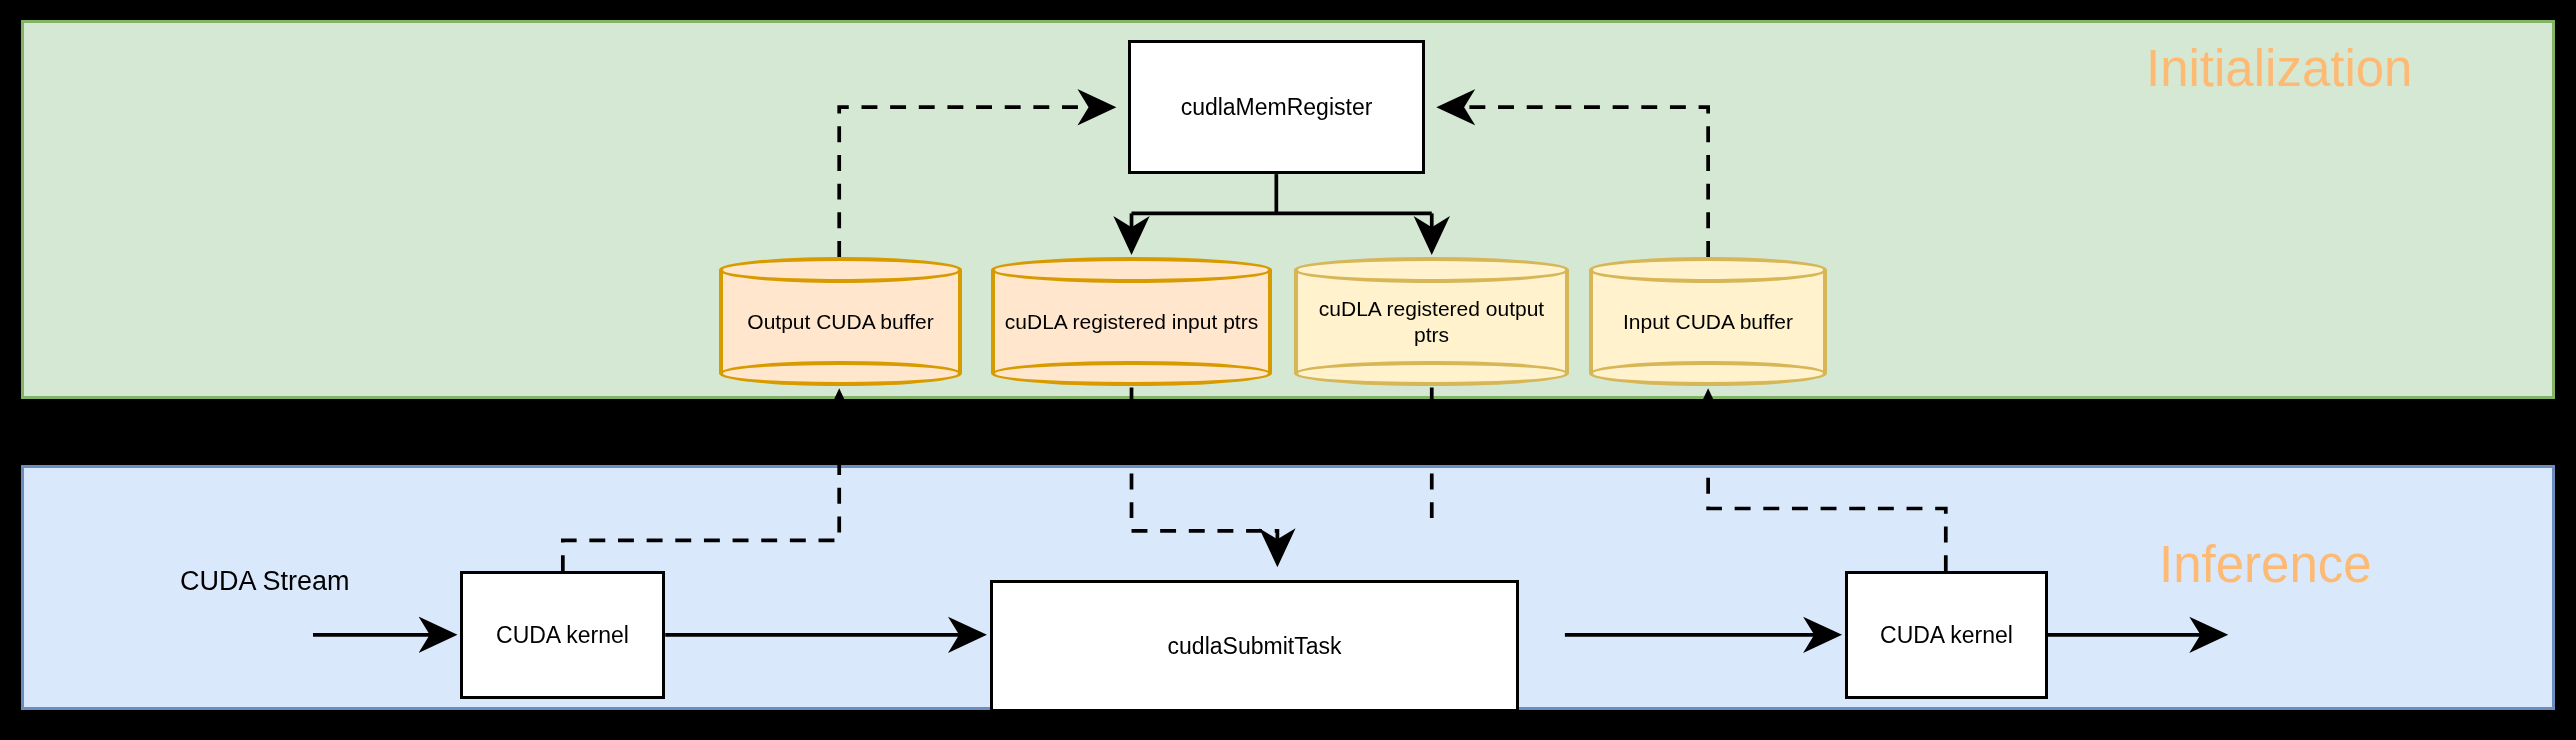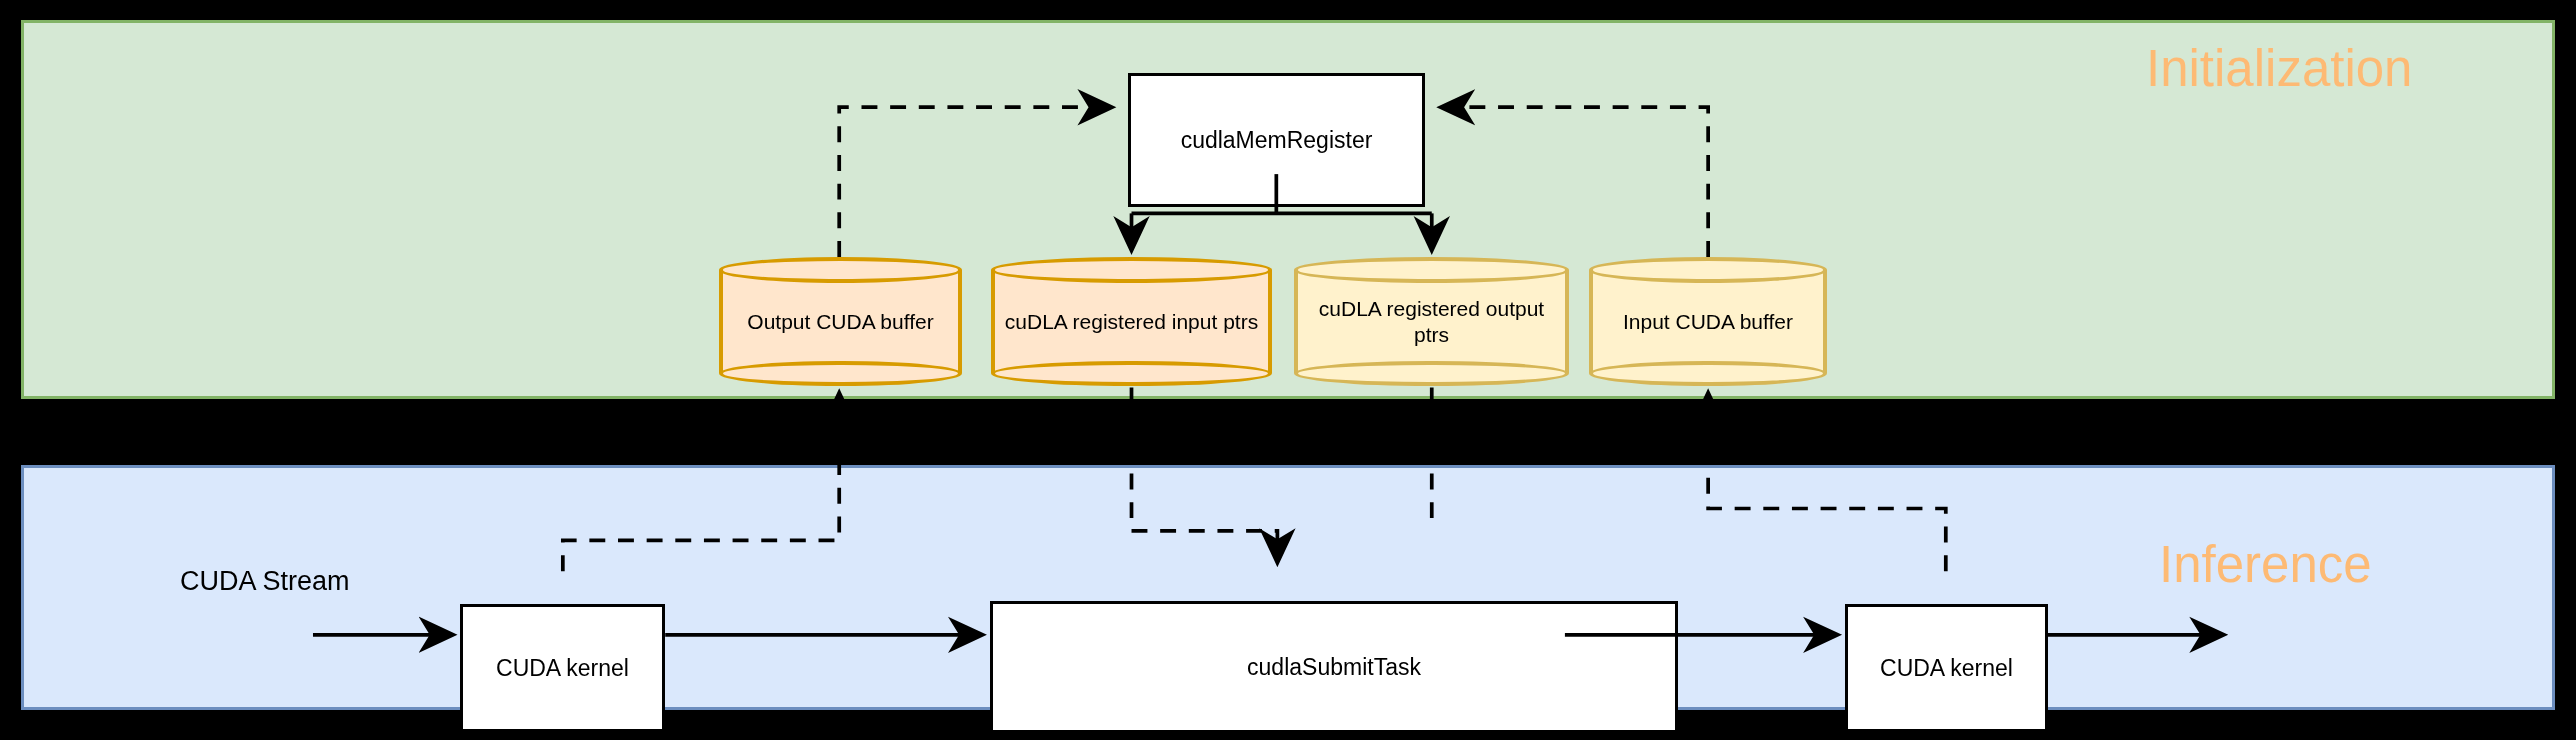--- a/index.html
+++ b/index.html
@@ -13,21 +13,21 @@
 
   .panel-title{
     position:absolute;color:#fdba74;font-size:51px;line-height:1;
     white-space:nowrap;letter-spacing:0px;
   }
 
   .node-box{
     position:absolute;box-sizing:border-box;background:#ffffff;
     border:3.7px solid #000000;display:flex;align-items:center;
     justify-content:center;text-align:center;color:#000;
-    font-size:23px;line-height:1.15;padding:0 11px;margin-top:33px;
+    font-size:23px;line-height:1.15;padding:0 11px;
   }
 
   
   .cyl{position:absolute;box-sizing:border-box;}
   .cyl .cyl-body{
     position:absolute;left:0;right:0;top:12.7px;bottom:12.7px;
     border-left:4.8px solid var(--stroke);
     border-right:4.8px solid var(--stroke);
     background:var(--fill);
   }
@@ -99,21 +99,21 @@
   <div class="panel panel-inf" style="left:21px;top:465px;width:2534px;height:245px;"></div>
 
   <div class="panel-title" style="left:2159px;top:509px;margin-top:30px;">Inference</div>
 
   <div class="plain-label" style="left:180px;top:566px;">CUDA Stream</div>
 
   <div class="node-box" style="left:460px;top:571px;width:205px;height:128px;">
     <span>CUDA kernel</span>
   </div>
 
-  <div class="node-box" style="left:990px;top:568px;width:688px;height:132px;">
+  <div class="node-box" style="left:990px;top:580px;width:529px;height:132px;">
     <span>cudlaSubmitTask</span>
   </div>
 
   <div class="node-box" style="left:1845px;top:571px;width:203px;height:128px;">
     <span>CUDA kernel</span>
   </div>
 
   <svg class="wires" viewBox="0 0 4856 1396" preserveAspectRatio="none">
     <defs>
       <marker id="ah" markerWidth="11" markerHeight="11" refX="9" refY="5.5" orient="auto" markerUnits="strokeWidth">

